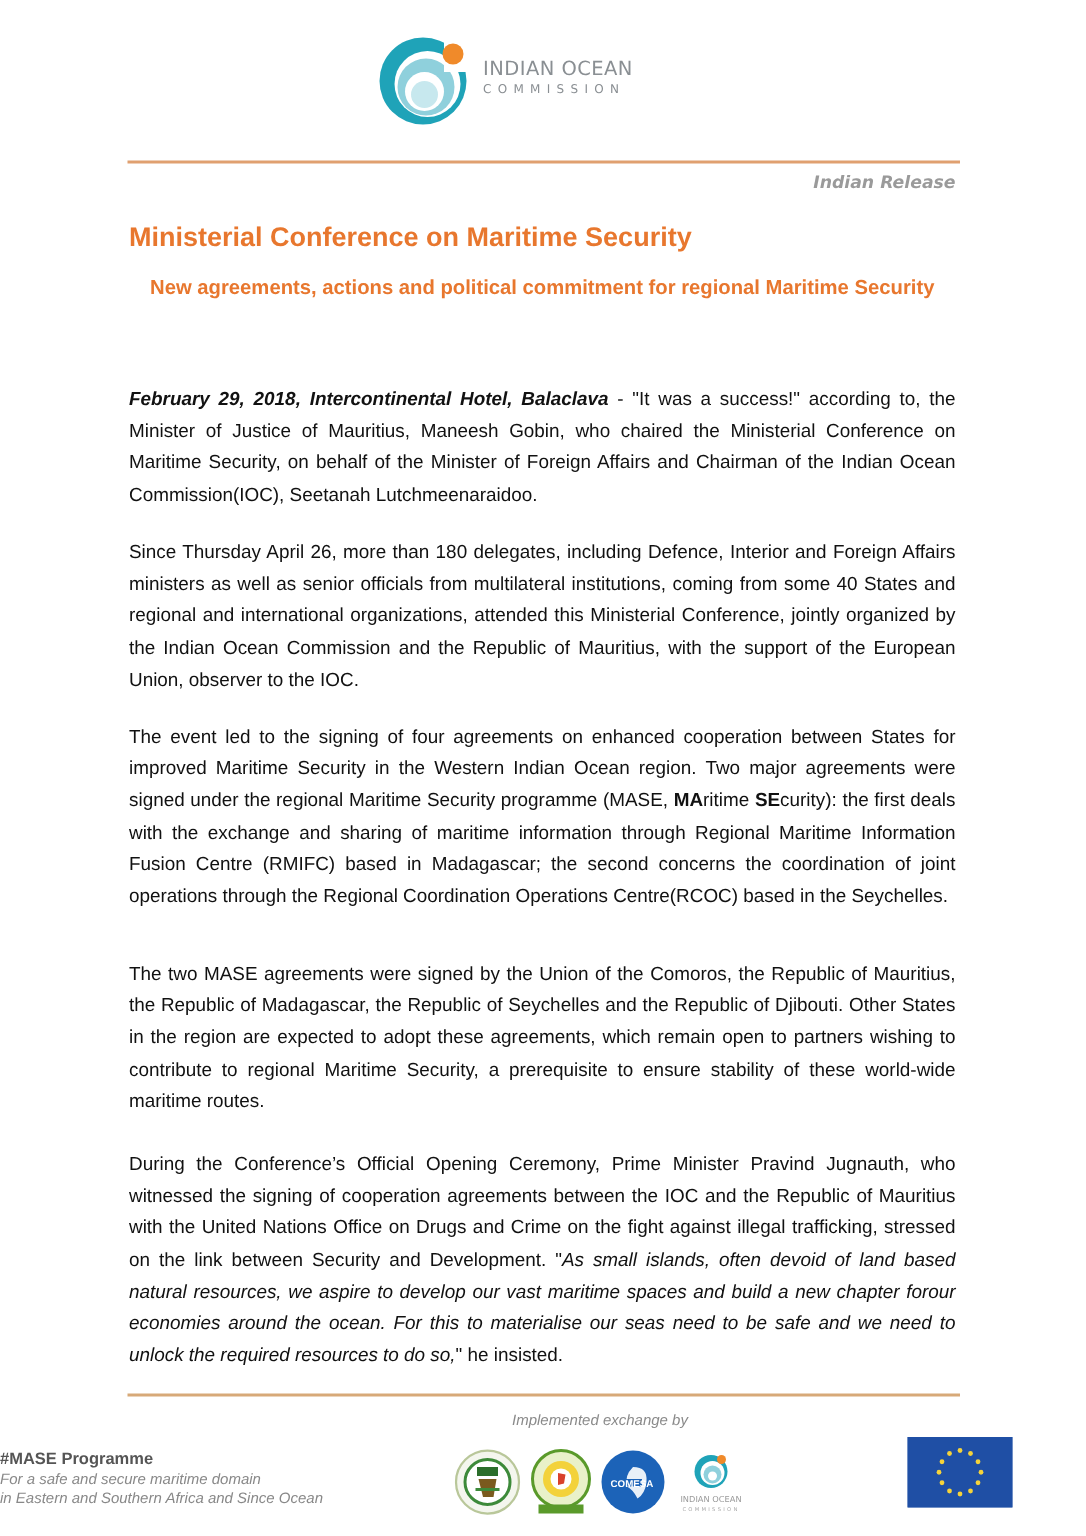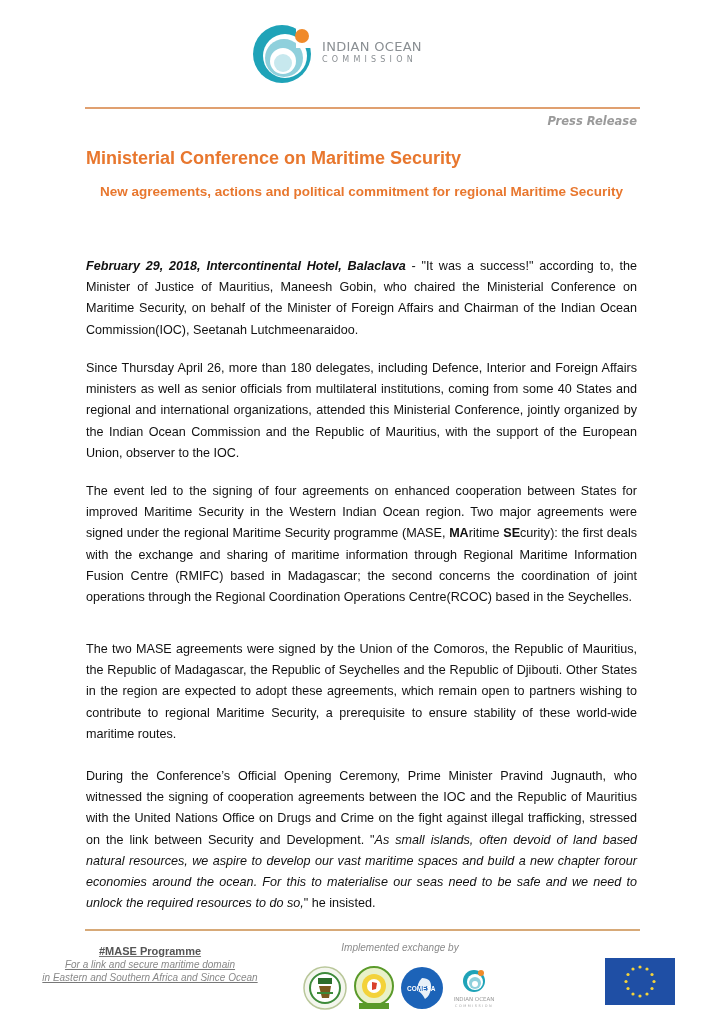--- a/index.html
+++ b/index.html
@@ -26,21 +26,21 @@
     .p1 { top: 256px; }
     .p2 { top: 358px; }
     .p3 { top: 481px; }
     .p4 { top: 639px; }
     .p5 { top: 766px; }
     .dateline { font-weight: bold; font-style: italic; }
     .quote { font-style: italic; }
     b.em { font-weight: bold; }
 
     
-    .mase { left: 0; top: 944px; width: 300px; text-align: center; color: #777; text-decoration: underline; }
+    .mase { left: 0; top: 966px; width: 300px; text-align: left; color: #777; }
     .mase-title { font-family: "Liberation Sans", sans-serif; font-weight: bold; font-size: 11px; color: #555; line-height: 14px; }
     .mase-line { font-family: "Liberation Sans", sans-serif; font-style: italic; font-size: 10px; line-height: 13px; color: #888; }
     .impl { left: 330px; top: 942px; width: 140px; text-align: center; font-family: "Liberation Sans", sans-serif; font-style: italic; font-size: 10px; color: #8a8a8a; }
     .partner { top: 966px; }
     .eu { left: 605px; top: 958px; width: 70px; height: 47px; background: #1f4fa5; }
   </style>
 </head>
 <body>
 
 <div class="abs logo">
@@ -53,40 +53,40 @@
     <rect x="46" y="4" width="20" height="26" fill="#ffffff"></rect>
     <circle cx="52" cy="18" r="7" fill="#f08a2a"></circle>
   </svg>
   <div class="logo-text">
     <div class="logo-name">INDIAN OCEAN</div>
     <div class="logo-sub">COMMISSION</div>
   </div>
 </div>
 
 <div class="abs rule rule-top"></div>
-<div class="abs press">Press Release</div>
+<div class="abs press">Indian Release</div>
 
 <div class="abs h1">Ministerial Conference on Maritime Security</div>
 <div class="abs h2">New agreements, actions and political commitment for regional Maritime Security</div>
 
 <div class="abs body p1"><span class="dateline">February 29, 2018, Intercontinental Hotel, Balaclava</span><span> - "It was a success!" according to, the Minister of Justice of Mauritius, Maneesh Gobin, who chaired the Ministerial Conference on Maritime Security, on behalf of the Minister of Foreign Affairs and Chairman of the Indian Ocean Commission(IOC), Seetanah Lutchmeenaraidoo.</span></div>
 
 <div class="abs body p2">Since Thursday April 26, more than 180 delegates, including Defence, Interior and Foreign Affairs ministers as well as senior officials from multilateral institutions, coming from some 40 States and regional and international organizations, attended this Ministerial Conference, jointly organized by the Indian Ocean Commission and the Republic of Mauritius, with the support of the European Union, observer to the IOC.</div>
 
 <div class="abs body p3"><span>The event led to the signing of four agreements on enhanced cooperation between States for improved Maritime Security in the Western Indian Ocean region. Two major agreements were signed under the regional Maritime Security programme (MASE, </span><b class="em">MA</b><span>ritime </span><b class="em">SE</b><span>curity): the first deals with the exchange and sharing of maritime information through Regional Maritime Information Fusion Centre (RMIFC) based in Madagascar; the second concerns the coordination of joint operations through the Regional Coordination Operations Centre(RCOC) based in the Seychelles.</span></div>
 
 <div class="abs body p4">The two MASE agreements were signed by the Union of the Comoros, the Republic of Mauritius, the Republic of Madagascar, the Republic of Seychelles and the Republic of Djibouti. Other States in the region are expected to adopt these agreements, which remain open to partners wishing to contribute to regional Maritime Security, a prerequisite to ensure stability of these world-wide maritime routes.</div>
 
 <div class="abs body p5"><span>During the Conference’s Official Opening Ceremony, Prime Minister Pravind Jugnauth, who witnessed the signing of cooperation agreements between the IOC and the Republic of Mauritius with the United Nations Office on Drugs and Crime on the fight against illegal trafficking, stressed on the link between Security and Development. "</span><span class="quote">As small islands, often devoid of land based natural resources, we aspire to develop our vast maritime spaces and build a new chapter forour economies around the ocean. For this to materialise our seas need to be safe and we need to unlock the required resources to do so,</span><span>" he insisted.</span></div>
 
 <div class="abs rule rule-bottom"></div>
 
 <div class="abs mase">
   <div class="mase-title">#MASE Programme</div>
-  <div class="mase-line">For a link and secure maritime domain</div>
+  <div class="mase-line">For a safe and secure maritime domain</div>
   <div class="mase-line">in Eastern and Southern Africa and Since Ocean</div>
 </div>
 
 <div class="abs impl">Implemented exchange by</div>
 
 <svg class="abs partner" style="left:303px;" width="44" height="44" viewBox="0 0 44 44">
   <circle cx="22" cy="22" r="21" fill="#f4f6ee" stroke="#b9c79a" stroke-width="1.5"></circle>
   <circle cx="22" cy="22" r="15" fill="#ffffff" stroke="#3d8a3a" stroke-width="2"></circle>
   <rect x="15" y="12" width="14" height="6" fill="#2b6e2b"></rect>
   <path d="M16 20 L28 20 L26 32 L19 32 Z" fill="#7a5a1e"></path>

